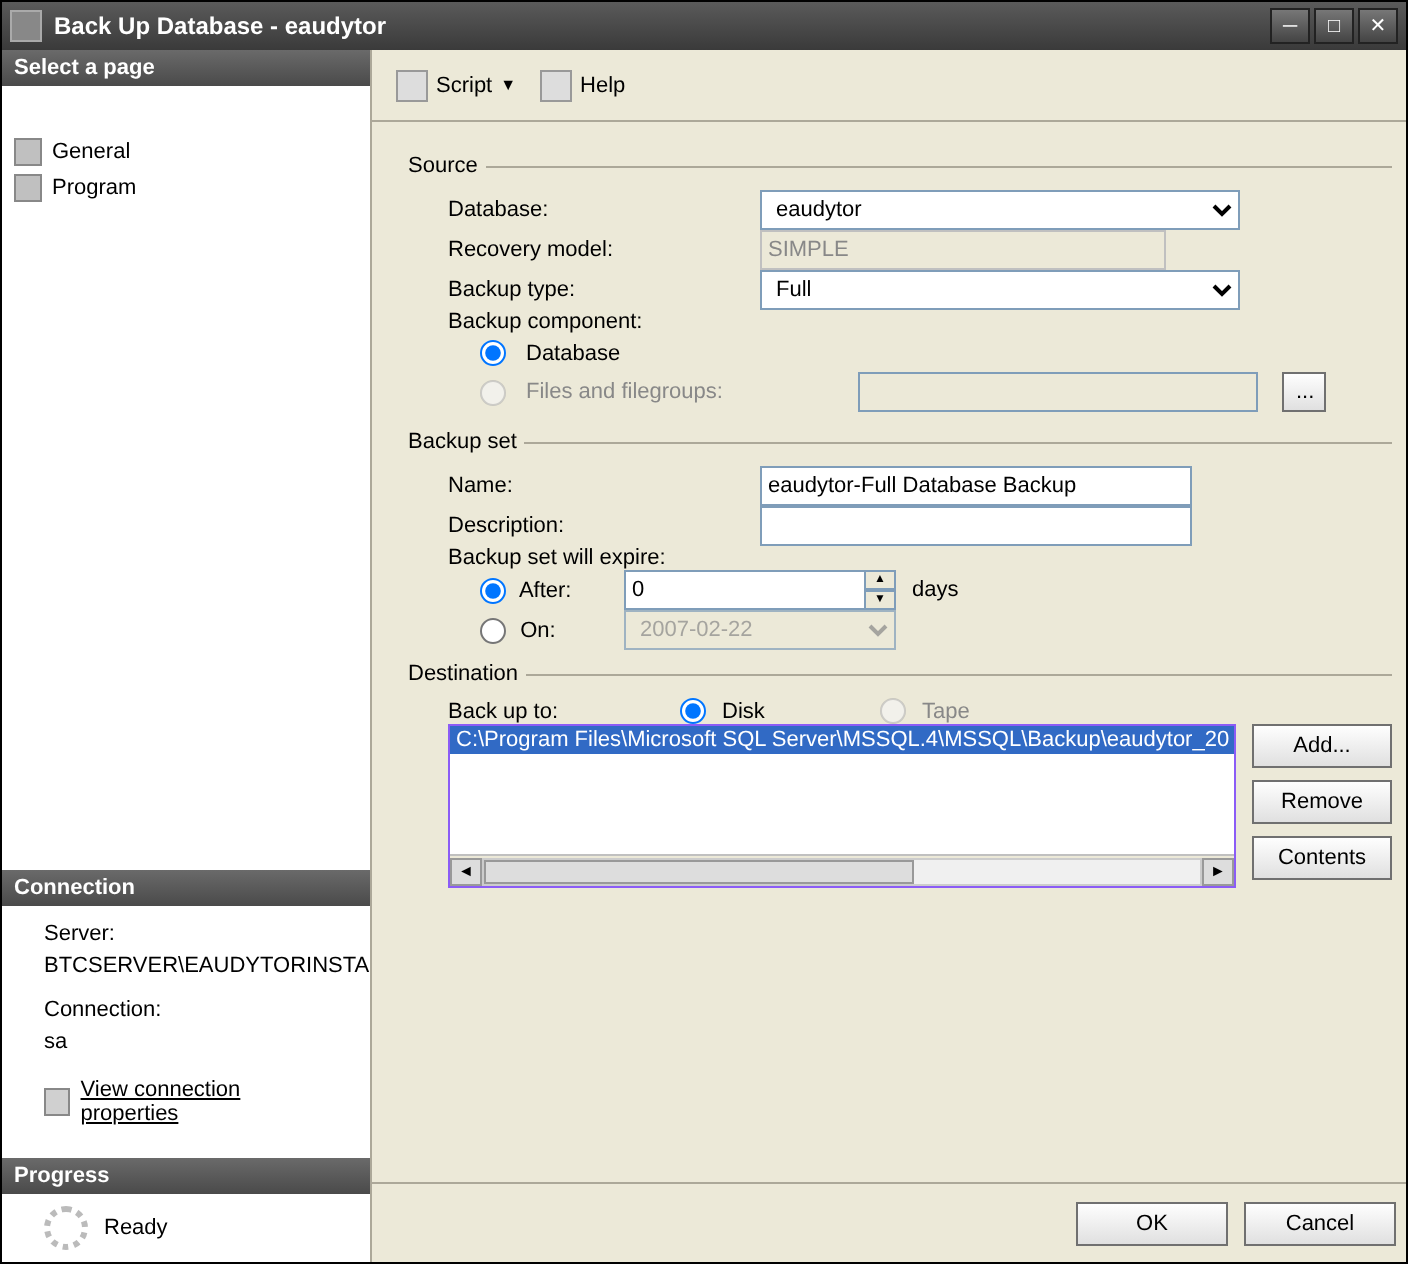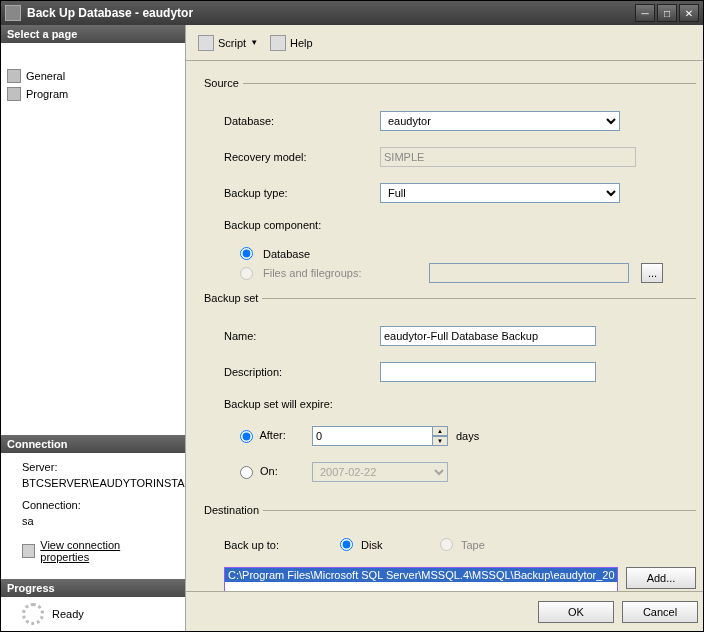--- a/index.html
+++ b/index.html
@@ -25,21 +25,21 @@
   .linklike { color:#000; text-decoration:underline; cursor:pointer; }
   .progress-circle { width:22px; height:22px; border:3px dotted #bbb; border-radius:50%; display:inline-block; vertical-align:middle; margin-right:8px; }
   .rightpanel { flex:1; background:#ece9d8; display:flex; flex-direction:column; }
   .toolbar { height:36px; border-bottom:1px solid #aca899; display:flex; align-items:center; padding:0 8px; gap:4px; background:#ece9d8; }
   .tbtn { display:flex; align-items:center; gap:4px; padding:2px 4px; cursor:pointer; }
   .tbtn .icn { width:16px; height:16px; background:#ddd; border:1px solid #999; }
   .drop-arrow { font-size:8px; }
   .content { flex:1; padding:10px 14px 6px 14px; overflow:hidden; }
   fieldset.group { border:none; border-top:1px solid #aca899; margin:6px 0 6px 0; padding:6px 0 0 0; }
   fieldset.group > legend { padding:0 4px; }
-  .row { display:flex; align-items:center; margin:16px 0; }
+  .row { display:flex; align-items:center; margin:0 0; }
   .lab { width:180px; padding-left:24px; padding-right:8px; }
   .lab2 { width:112px; padding-left:40px; }
   .disabled { color:#888; }
   select.combo, input.text { height:20px; border:1px solid #7f9db9; background:#fff; padding:1px 3px; }
   select.combo { width:240px; }
   .wide { width:216px; }
   input[type=radio] { margin:0 4px 0 0; vertical-align:middle; }
   .radio-row { display:flex; align-items:center; gap:6px; margin:3px 0; padding-left:40px; }
   .dest-list { width:394px; height:82px; border:1px solid #8b5cf6; background:#fff; overflow:hidden; position:relative; }
   .dest-item { background:#316ac5; color:#fff; padding:1px 3px; white-space:nowrap; }
@@ -125,21 +125,21 @@
         <fieldset class="group">
           <legend>Source</legend>
           <div class="row">
             <div class="lab">Database:</div>
             <select class="combo" style="width:240px">
               <option>eaudytor</option>
             </select>
           </div>
           <div class="row">
             <div class="lab">Recovery model:</div>
-            <div class="readonly" style="width:256px">SIMPLE</div>
+            <div class="readonly" style="width:203px">SIMPLE</div>
           </div>
           <div class="row">
             <div class="lab">Backup type:</div>
             <select class="combo" style="width:240px">
               <option>Full</option>
             </select>
           </div>
           <div class="row">
             <div class="lab">Backup component:</div>
           </div>

